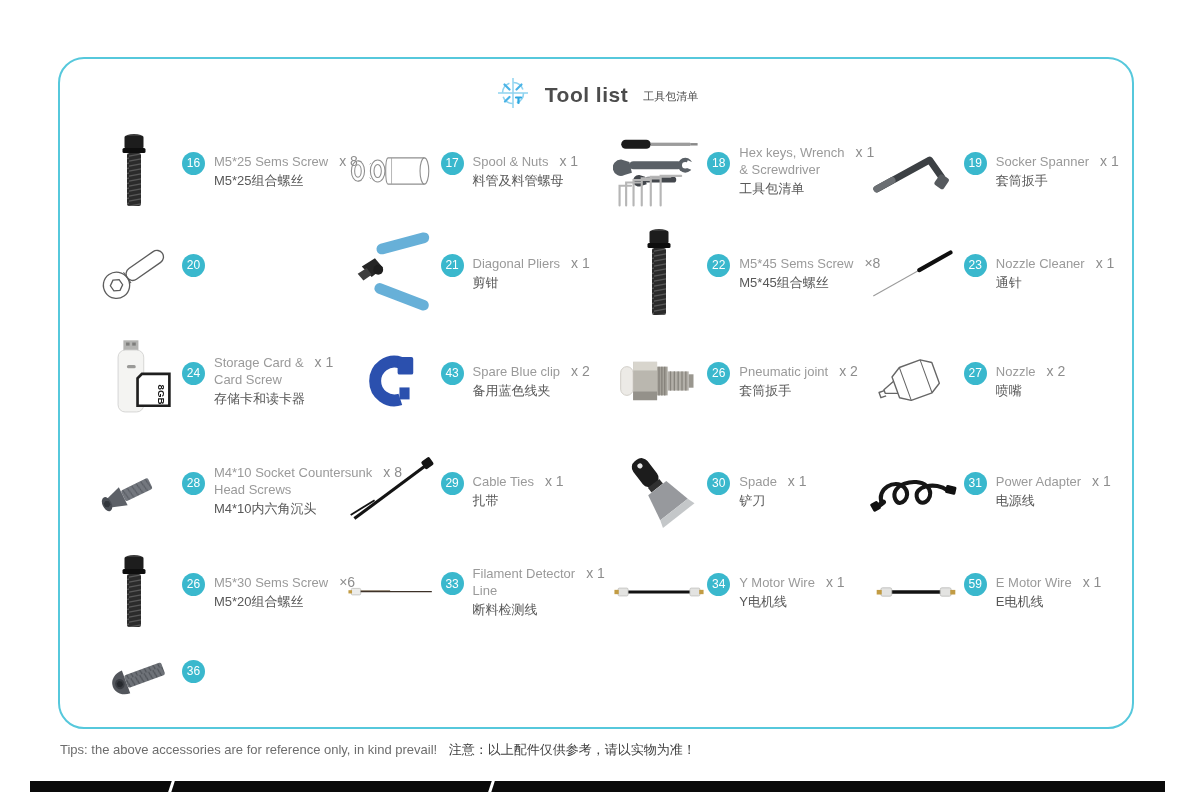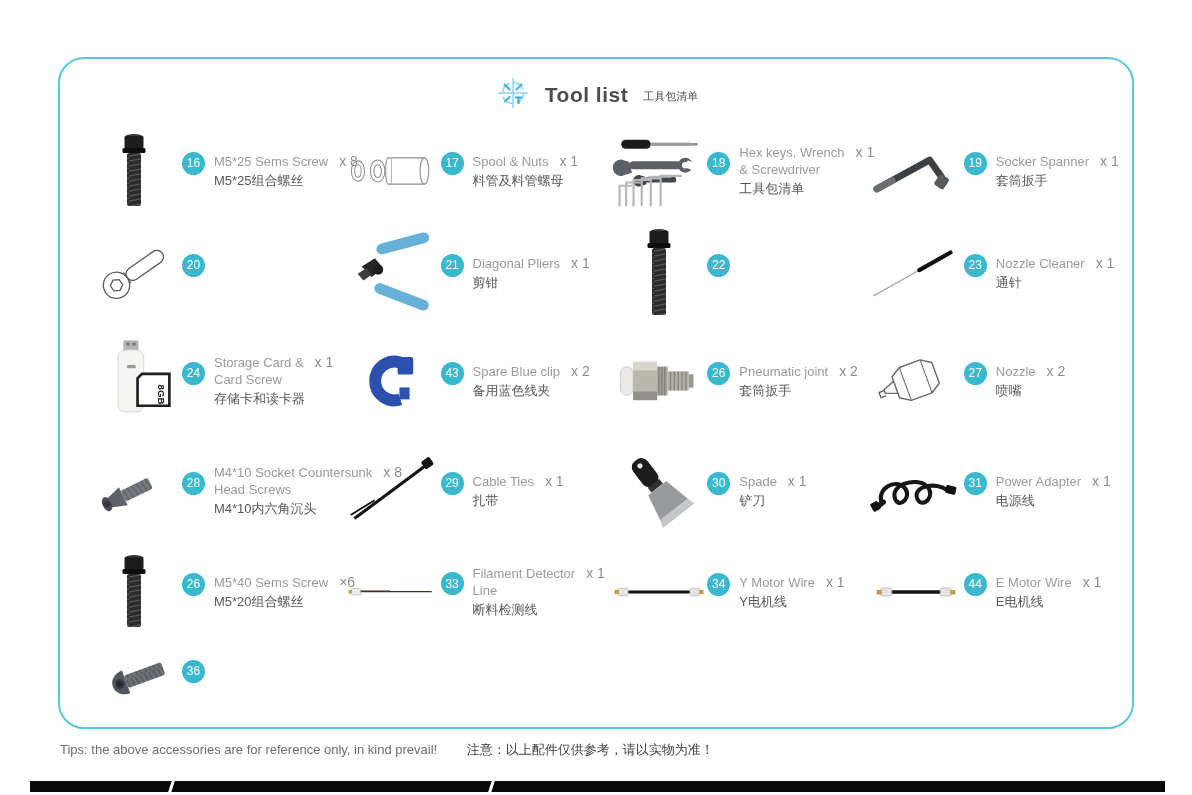--- a/index.html
+++ b/index.html
@@ -17,21 +17,21 @@
   .item-img{flex:0 0 92px;width:92px;display:flex;justify-content:center;align-items:center;}
   .badge{flex:0 0 23px;width:23px;height:23px;border-radius:50%;background:#3ab8cd;color:#fff;
          font-size:12px;display:flex;align-items:center;justify-content:center;margin:0 9px 16px 2px;}
   .item-text{flex:1;min-width:0;overflow:visible;}
   .line1{display:flex;align-items:baseline;white-space:nowrap;}
   .nm{color:#9a9a9a;font-size:13px;line-height:1.3;}
   .qty{color:#8d8d8d;font-size:14px;margin-left:11px;white-space:nowrap;}
   .line2:empty{display:none;}
   .zh{color:#585858;font-size:13px;line-height:1.3;margin-top:2px;}
   .tips{position:absolute;left:60px;top:741px;font-size:13px;color:#6d6d6d;white-space:nowrap;}
-  .tips .tips-zh{color:#3d3d3d;margin-left:26px;}
+  .tips .tips-zh{color:#3d3d3d;margin-left:8px;}
   .bottom-bar{position:absolute;left:30px;top:781px;width:1135px;height:11px;background:#0a0a0a;}
   .slit{position:absolute;top:-1px;width:2.5px;height:13px;background:#ffffff;transform:rotate(18deg);}
   .s1{left:140px;} .s2{left:460px;}
   svg text{font-family:"Liberation Sans","DejaVu Sans",sans-serif;}
 </style>
 </head>
 <body>
 
 <div class="panel">
   <div class="panel-header">
@@ -199,20 +199,28 @@
                 <path d="M0 4.2 L16 1.2" stroke="#585858" stroke-width="1.2"></path>
               </pattern>
             </defs>
             <ellipse cx="21" cy="5" rx="9.5" ry="3" fill="#3a3a3a"></ellipse>
             <rect x="11.5" y="4" width="19" height="13" rx="2" fill="#1d1d1d"></rect>
             <rect x="9.5" y="16" width="23" height="5" rx="1.5" fill="#0e0e0e"></rect>
             <rect x="14" y="21" width="14" height="67" rx="2" fill="url(#pB)"></rect>
           </svg>
         </div>
     <div class="badge">22</div>
+    <div class="item-text">
+      <div class="line1">
+        <span class="nm">M5*45 Sems Screw</span>
+        <span class="qty">×8</span>
+      </div>
+
+      <div class="zh">M5*45组合螺丝</div>
+    </div>
   </div>
 
   <div class="item">
     <div class="item-img">
           <svg width="112" height="72" viewBox="0 0 112 72">
             <line x1="4" y1="64" x2="100" y2="10" stroke="#9b9b9b" stroke-width="1.3"></line>
             <line x1="60" y1="32.5" x2="98" y2="11" stroke="#0f0f0f" stroke-width="5" stroke-linecap="round"></line>
           </svg>
         </div>
     <div class="badge">23</div>
@@ -428,21 +436,21 @@
             </defs>
             <ellipse cx="21" cy="5" rx="9.5" ry="3" fill="#3a3a3a"></ellipse>
             <rect x="11.5" y="4" width="19" height="13" rx="2" fill="#1d1d1d"></rect>
             <rect x="9.5" y="16" width="23" height="5" rx="1.5" fill="#0e0e0e"></rect>
             <rect x="14" y="21" width="14" height="53" rx="2" fill="url(#pA)"></rect>
           </svg>
         </div>
     <div class="badge">26</div>
     <div class="item-text">
       <div class="line1">
-        <span class="nm">M5*40 Sems Screw</span>
+        <span class="nm">M5*30 Sems Screw</span>
         <span class="qty">×6</span>
       </div>
 
       <div class="zh">M5*20组合螺丝</div>
     </div>
   </div>
 
   <div class="item">
     <div class="item-img">
           <svg width="128" height="36" viewBox="0 0 128 36">
@@ -487,21 +495,21 @@
   <div class="item">
     <div class="item-img">
           <svg width="110" height="36" viewBox="0 0 110 36">
             <path d="M24 18 H86" stroke="#121212" stroke-width="4"></path>
             <rect x="13" y="13" width="13" height="10" rx="2" fill="#e3e3e1" stroke="#bcbcba"></rect>
             <rect x="8" y="15.5" width="6" height="5.5" fill="#c29c44"></rect>
             <rect x="84" y="13" width="13" height="10" rx="2" fill="#e3e3e1" stroke="#bcbcba"></rect>
             <rect x="96" y="15.5" width="6" height="5.5" fill="#c29c44"></rect>
           </svg>
         </div>
-    <div class="badge">44</div>
+    <div class="badge">59</div>
     <div class="item-text">
       <div class="line1">
         <span class="nm">E Motor Wire</span>
         <span class="qty">x 1</span>
       </div>
 
       <div class="zh">E电机线</div>
     </div>
   </div>
 

